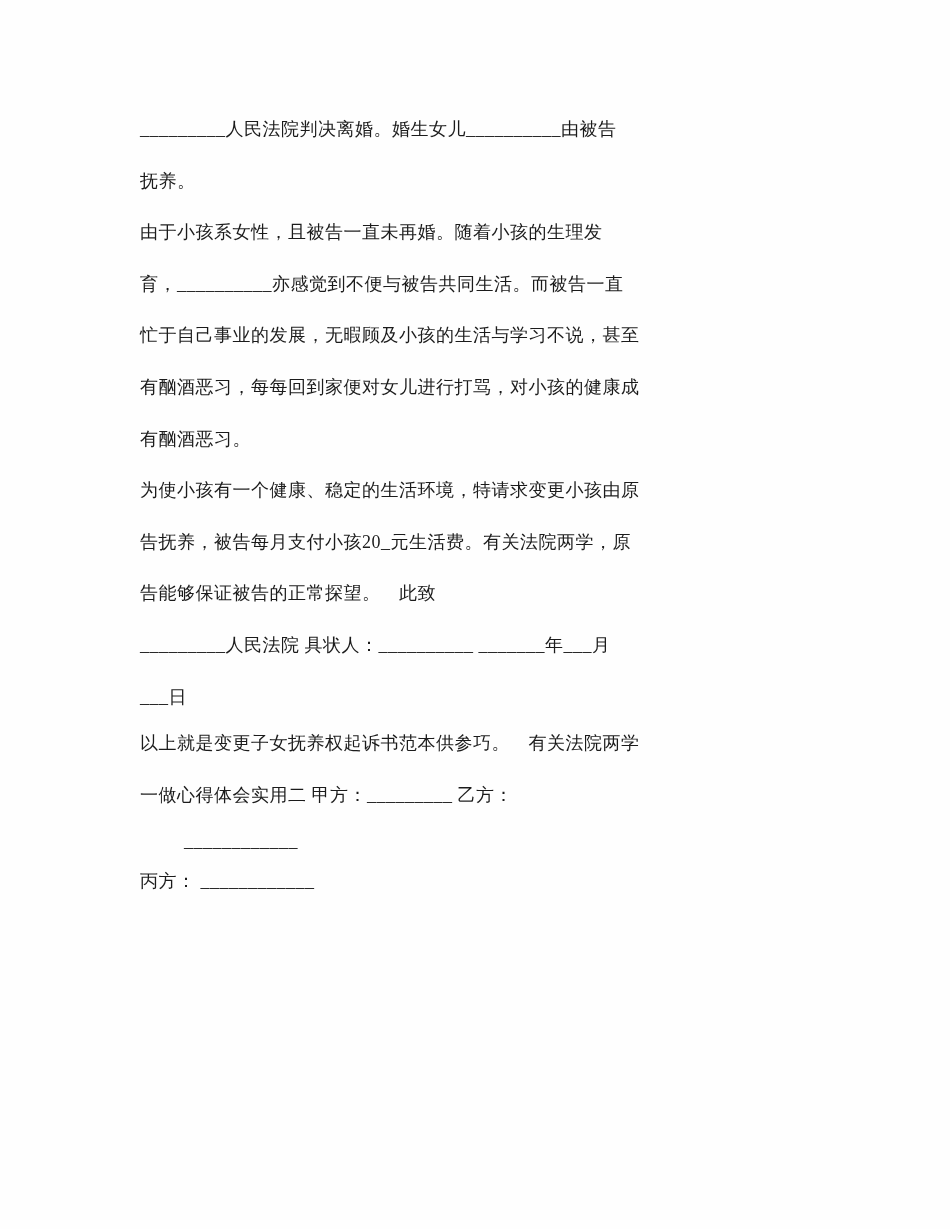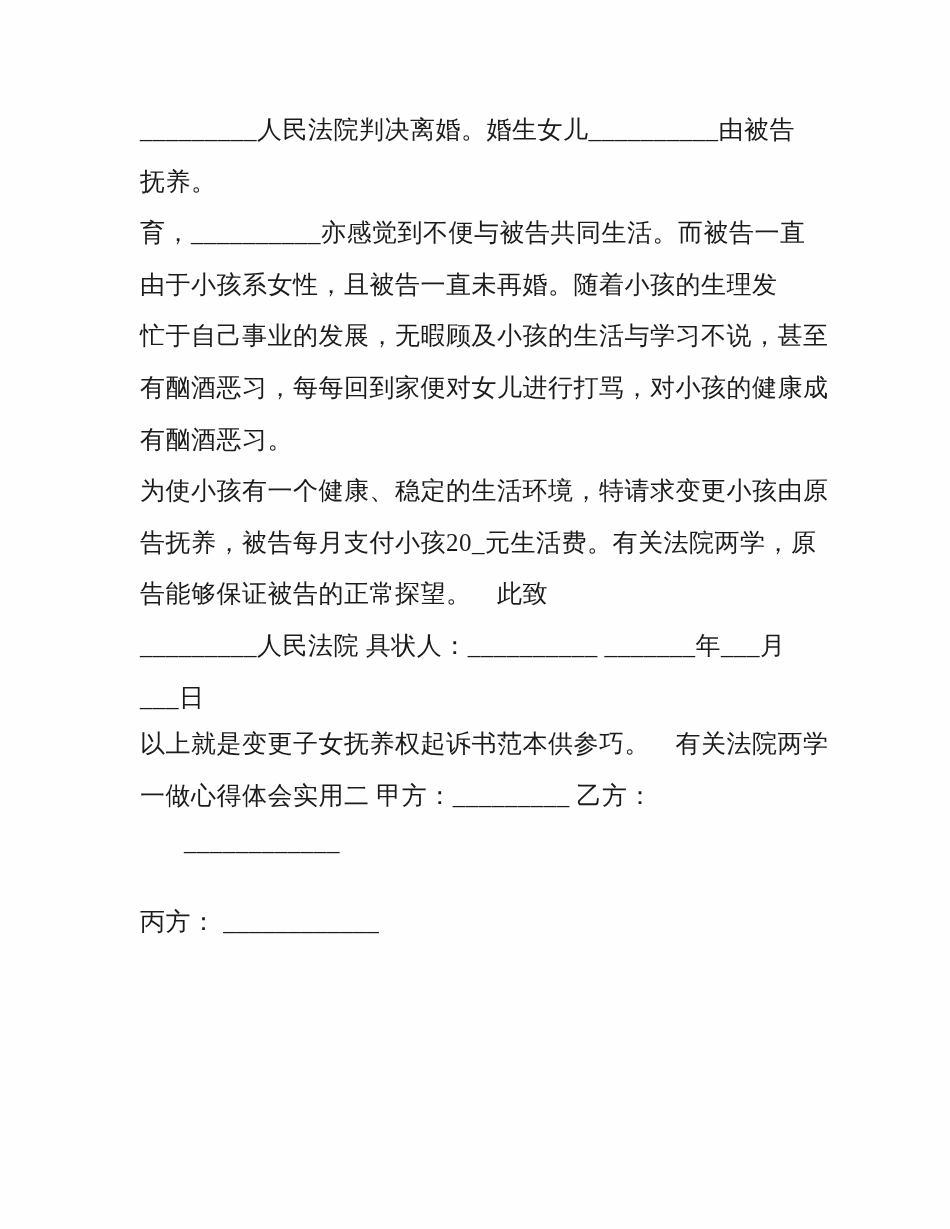--- a/index.html
+++ b/index.html
@@ -22,55 +22,55 @@
     top: 0;
     width: 100%;
     height: 100%;
   }
   .paragraph {
     position: absolute;
     left: 140px;
     width: 700px;
   }
   .text-line {
-    font-size: 25px;
+    font-size: 18px;
     line-height: 51.7px;
     white-space: pre;
     letter-spacing: 0.5px;
   }
 </style>
 </head>
 <body>
 
 <div class="page">
   <div class="doc-body" id="doc-body">
       <div class="paragraph" style="top: 104px;">
         <div class="text-line">_________人民法院判决离婚。婚生女儿__________由被告</div>
         <div class="text-line">抚养。</div>
       </div>
       <div class="paragraph" style="top: 207px;">
+        <div class="text-line">由于小孩系女性，且被告一直未再婚。随着小孩的生理发</div>
         <div class="text-line">育，__________亦感觉到不便与被告共同生活。而被告一直</div>
-        <div class="text-line">由于小孩系女性，且被告一直未再婚。随着小孩的生理发</div>
         <div class="text-line">忙于自己事业的发展，无暇顾及小孩的生活与学习不说，甚至</div>
         <div class="text-line">有酗酒恶习，每每回到家便对女儿进行打骂，对小孩的健康成</div>
         <div class="text-line">有酗酒恶习。</div>
       </div>
       <div class="paragraph" style="top: 465px;">
         <div class="text-line">为使小孩有一个健康、稳定的生活环境，特请求变更小孩由原</div>
         <div class="text-line">告抚养，被告每月支付小孩20_元生活费。有关法院两学，原</div>
         <div class="text-line">告能够保证被告的正常探望。　此致</div>
       </div>
       <div class="paragraph" style="top: 620px;">
         <div class="text-line">_________人民法院 具状人：__________ _______年___月</div>
         <div class="text-line">___日</div>
       </div>
       <div class="paragraph" style="top: 718px;">
         <div class="text-line">以上就是变更子女抚养权起诉书范本供参巧。　有关法院两学</div>
         <div class="text-line">一做心得体会实用二 甲方：_________ 乙方：</div>
       </div>
       <div class="paragraph" style="top: 816px; margin-left: 44px;">
         <div class="text-line">____________</div>
       </div>
-      <div class="paragraph" style="top: 896px;">
+      <div class="paragraph" style="top: 856px;">
         <div class="text-line">丙方： ____________</div>
       </div>
     </div>
 </div>
 
 </body></html>

